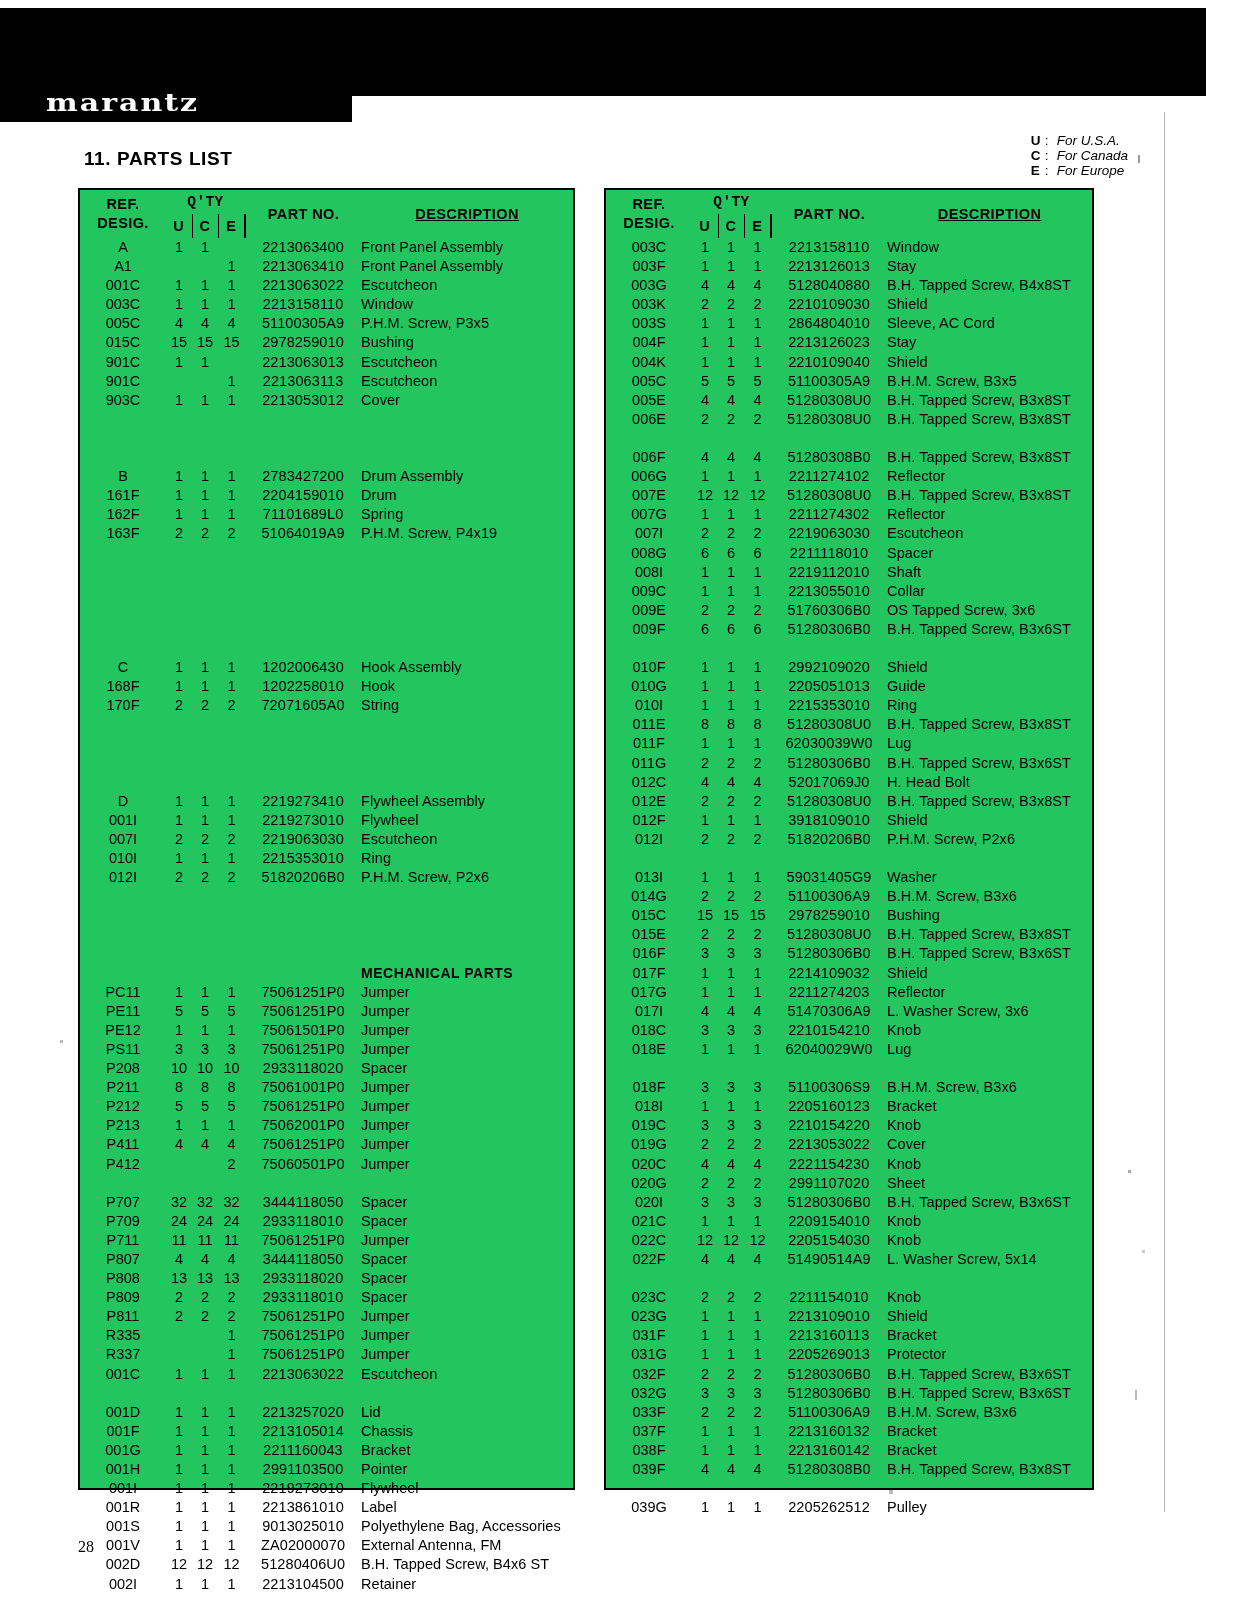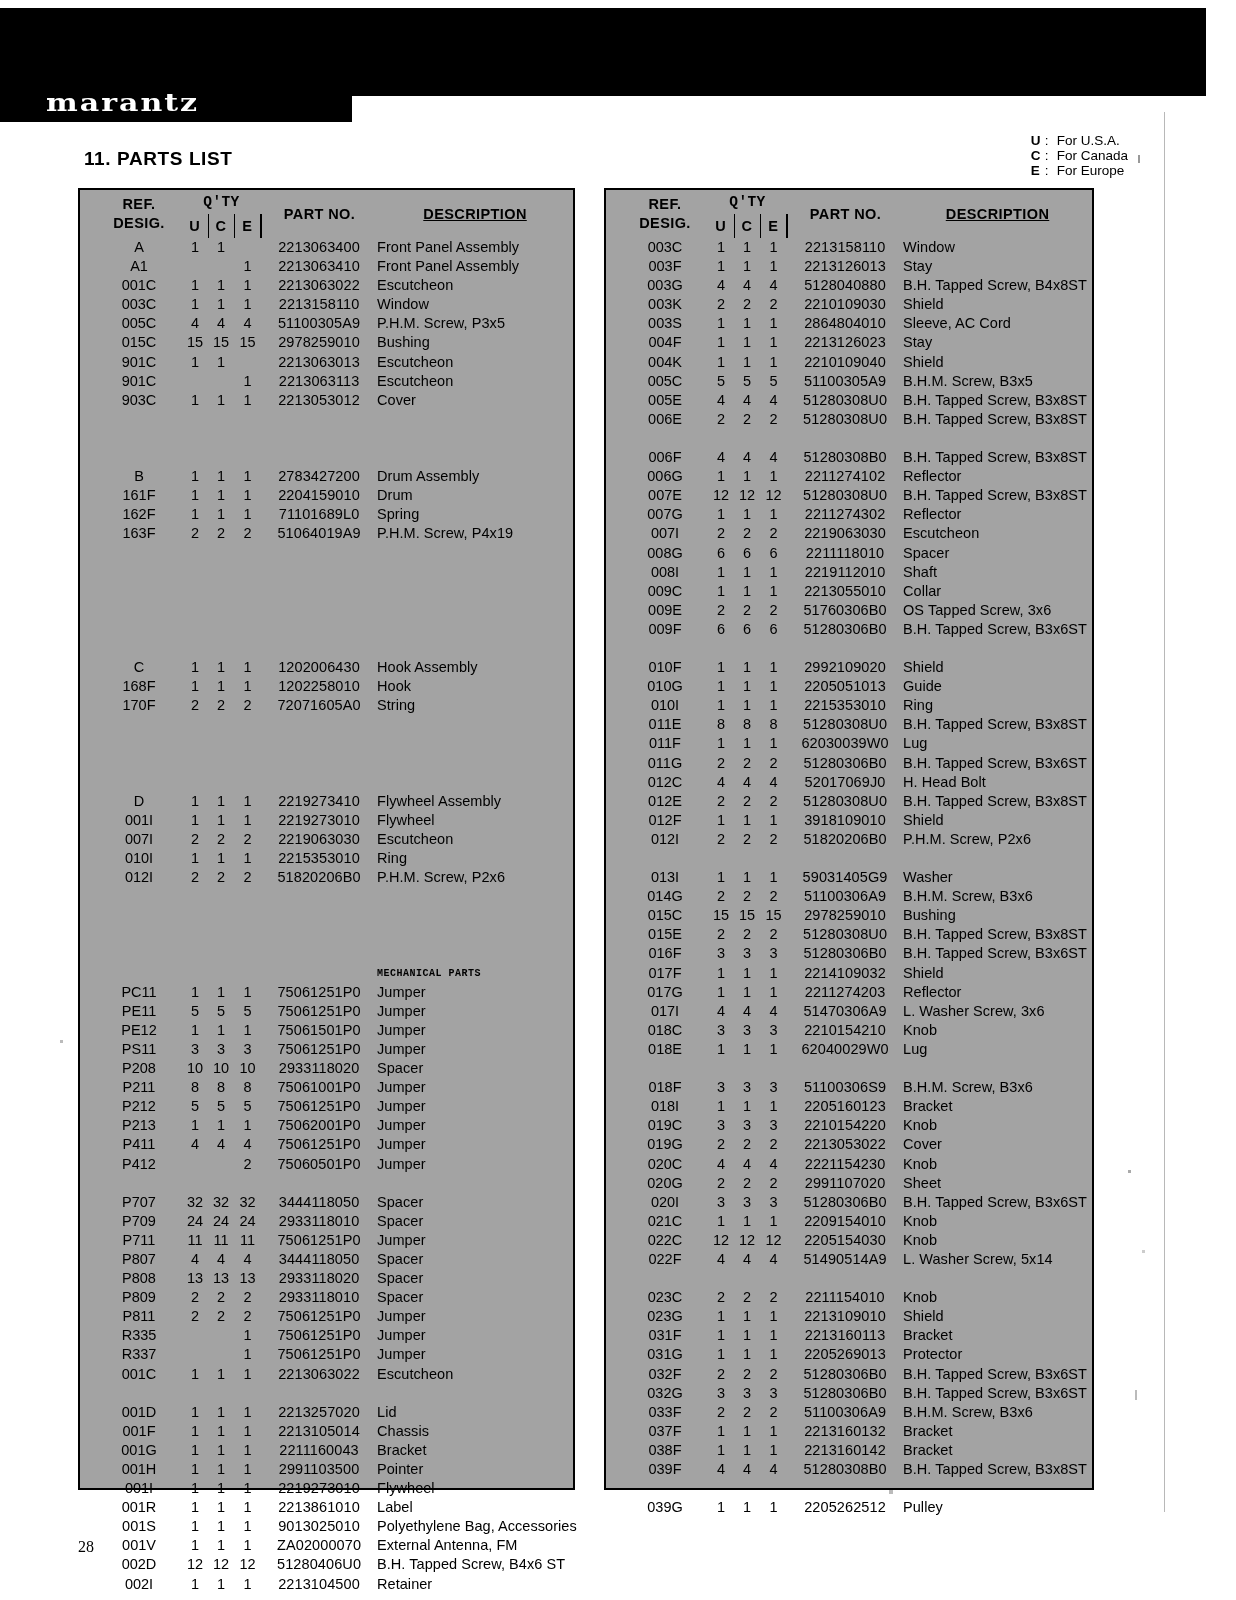--- a/index.html
+++ b/index.html
@@ -68,21 +68,21 @@
     white-space: nowrap;
   }
   #legend .legend-row { display: block; }
   #legend .lg-key {
     display: inline-block;
     width: 14px;
     font-weight: bold;
     text-align: left;
   }
   #legend .lg-colon { display: inline-block; width: 12px; }
-  #legend .lg-val { display: inline-block; }
+  #legend .lg-val { display: inline-block; font-style: italic; }
 
   
   #right-rule {
     position: absolute;
     left: 1164px;
     top: 112px;
     width: 1px;
     height: 1400px;
     background: #b8b8b8;
   }
@@ -93,22 +93,21 @@
   #speck-e { position:absolute; left:495px; top:628px;  width:3px; height:7px; background:#bbb; }
   #speck-f { position:absolute; left:889px; top:1490px; width:4px; height:4px; background:#bbb; }
   #speck-g { position:absolute; left:1142px;top:1250px; width:3px; height:3px; background:#ccc; }
 
   
   .parts-table {
     position: absolute;
     top: 188px;
     border: 2.5px solid #000;
     box-sizing: border-box;
-    background: #a3a3a3;
-    padding-left: 16px;
+    background: #22c55e;
   }
   #table-left  { left: 78px;  width: 497px; height: 1302px; }
   #table-right { left: 604px; width: 490px; height: 1302px; }
 
   table.pt {
     border-collapse: collapse;
     width: 100%;
     table-layout: fixed;
   }
 
@@ -140,21 +139,21 @@
     border: 0;
     white-space: nowrap;
   }
   td.c-ref  { text-align: center; border-right: 2px solid #000; }
   td.c-u    { text-align: center; border-right: 1.5px solid #000; }
   td.c-c    { text-align: center; border-right: 1.5px solid #000; }
   td.c-e    { text-align: center; border-right: 2px solid #000; }
   td.c-part { text-align: center; border-right: 1.5px solid #000; letter-spacing: 0.1px; }
   td.c-desc { text-align: left; padding-left: 7px; letter-spacing: 0.05px; }
   tr.spacer-row td { height: 19.1px; }
-  td.c-desc.section-head { font-weight: bold; letter-spacing: 0.5px; font-size: 10px; font-family: Liberation Mono, monospace; }
+  td.c-desc.section-head { font-weight: bold; letter-spacing: 0.5px; font-size: 14px; }
 
   
   col.w-ref  { width: 86px; }
   col.w-u    { width: 26px; }
   col.w-c    { width: 26px; }
   col.w-e    { width: 27px; }
   col.w-part { width: 116px; }
   col.w-desc { width: auto; }
 
   

